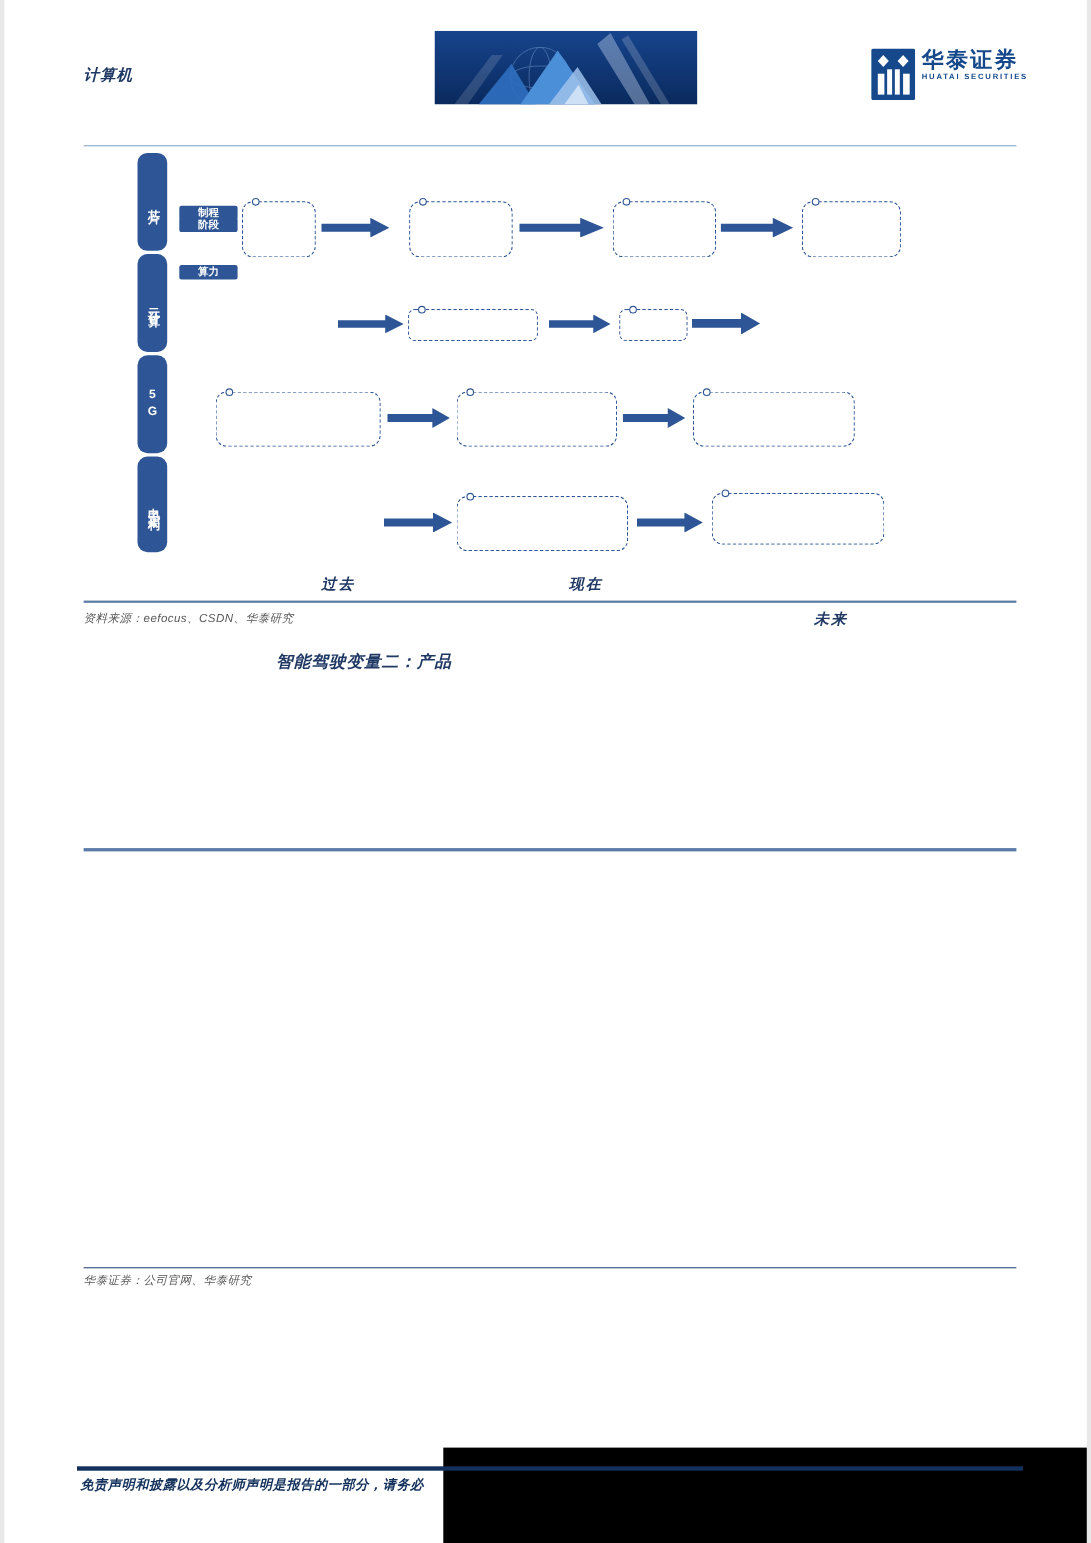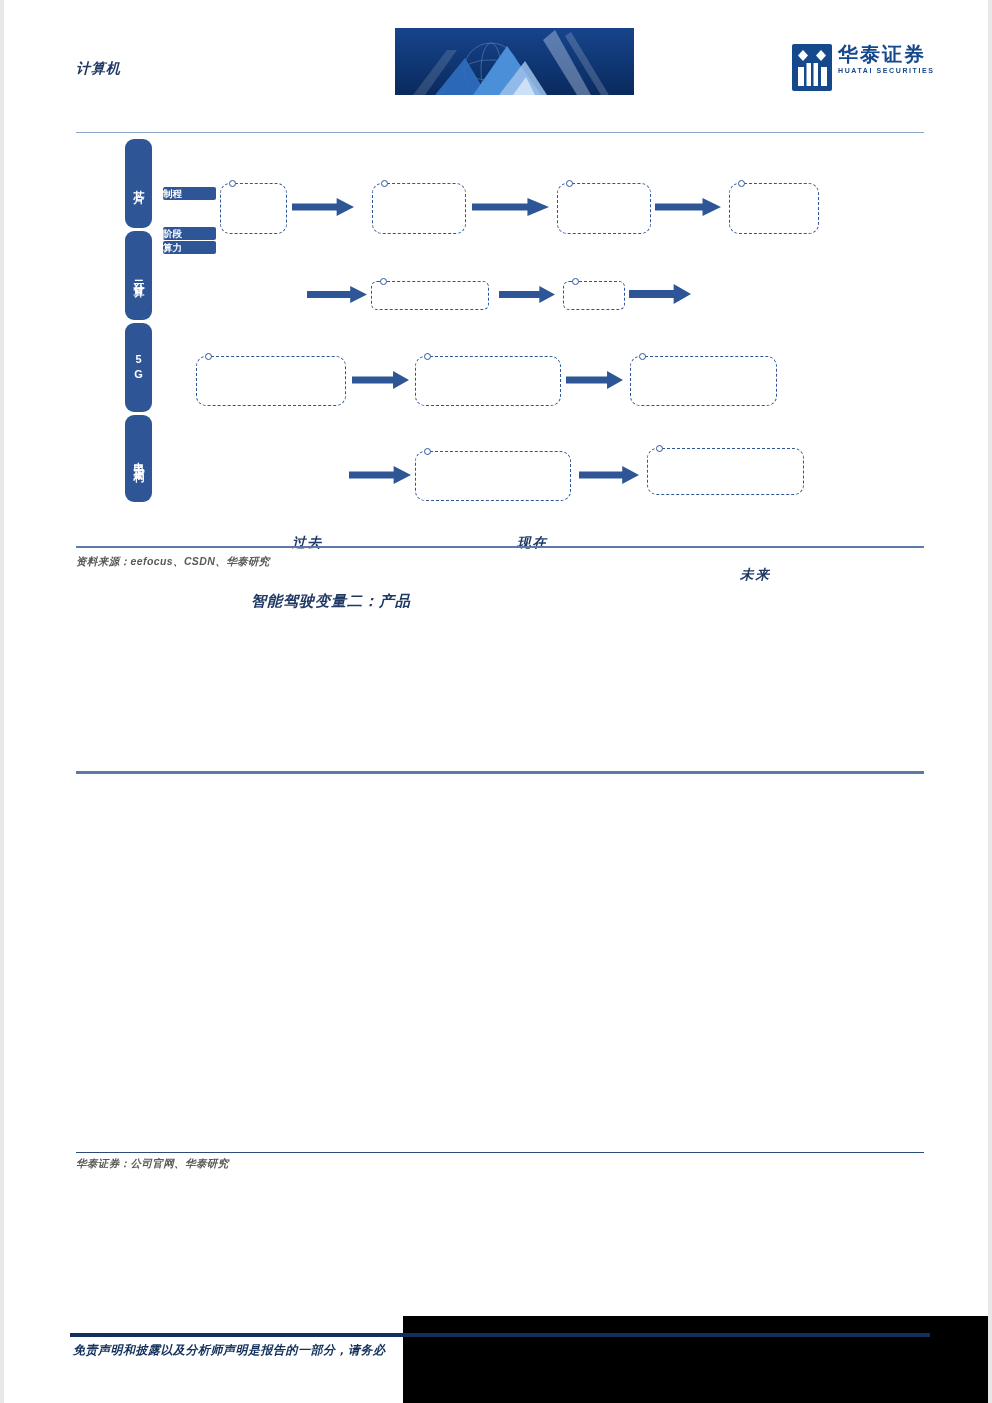--- a/index.html
+++ b/index.html
@@ -15,40 +15,40 @@
   .logo-text-sub{font-size:7px;font-weight:bold;color:var(--logo-blue);letter-spacing:1.6px;margin-top:3px;}
   .hr{position:absolute;}
   
   .lane-pill{
     position:absolute;left:121px;width:27px;background:var(--accent-blue);border-radius:9px;
     color:#ffffff;font-size:11px;display:flex;align-items:center;justify-content:center;
     writing-mode:vertical-rl;text-orientation:upright;letter-spacing:3px;font-weight:bold;
   }
   .chip-tag{
     position:absolute;left:159px;width:53px;height:13px;background:var(--accent-blue);
-    color:#fff;font-size:9.5px;line-height:13px;border-radius:2px;font-weight:bold;
+    color:#fff;font-size:9.5px;line-height:13px;text-align:center;border-radius:2px;font-weight:bold;
   }
   .dash-box{
     position:absolute;border:1.6px dashed var(--accent-blue);background:transparent;
   }
   .dot{
     position:absolute;top:-4.5px;left:8px;width:5px;height:5px;border:1.4px solid var(--accent-blue);
     border-radius:50%;background:#fff;
   }
   .arrow{
     position:absolute;background:var(--accent-blue);
     clip-path:polygon(0 30%,72% 30%,72% 0,100% 50%,72% 100%,72% 70%,0 70%);
   }
   .tl{
-    position:absolute;top:534px;font-size:13.5px;color:var(--dark-navy);font-weight:600;
+    position:absolute;top:522px;font-size:13.5px;color:var(--dark-navy);font-weight:600;
     font-style:italic;letter-spacing:2px;font-family:"DejaVu Serif","Liberation Serif",serif;
   }
   .source{
     position:absolute;left:72px;font-size:10.5px;color:var(--source-gray);
-    font-weight:bold;font-style:italic;letter-spacing:.4px;
+    font-weight:normal;font-style:italic;letter-spacing:.4px;
   }
   .sec-title{
     position:absolute;left:247px;top:592px;font-size:15px;font-weight:bold;color:var(--dark-navy);
     font-style:italic;letter-spacing:1px;
   }
   .disclaimer{
     position:absolute;left:69px;top:1342px;width:900px;font-size:12px;font-weight:bold;
     font-style:italic;color:var(--footer-navy);white-space:nowrap;z-index:1;letter-spacing:.5px;
   }
   .black-block{position:absolute;left:399px;top:1316px;width:593px;height:87px;background:#000;z-index:2;}
@@ -103,21 +103,21 @@
 
   <div class="hr" style="left:72px;top:132px;width:848px;height:1px;background:var(--rule-light);"></div>
 
   <div class="lane-pill" style="top:139px;height:89px;">芯片</div>
   <div class="lane-pill" style="top:231px;height:89px;">云计算</div>
   <div class="lane-pill" style="top:323px;height:89px;">5G</div>
   <div class="lane-pill" style="top:415px;height:87px;">电子架构</div>
 
   <div class="chip-tag" style="top:187px;">制程</div>
   <div class="chip-tag" style="top:201px;margin-top:40px;">算力</div>
-  <div class="chip-tag" style="top:227px;">阶段</div>
+  <div class="chip-tag" style="top:198px;">阶段</div>
 
   <div class="dash-box" style="left:216px;top:183px;width:65px;height:49px;border-radius:10px;">
       <span class="dot"></span>
     </div>
   <div class="arrow" style="left:288px;top:198px;width:62px;height:18px;"></div>
   <div class="dash-box" style="left:368px;top:183px;width:92px;height:49px;border-radius:10px;">
       <span class="dot"></span>
     </div>
   <div class="arrow" style="left:468px;top:198px;width:77px;height:18px;"></div>
   <div class="dash-box" style="left:553px;top:183px;width:92px;height:49px;border-radius:10px;">

